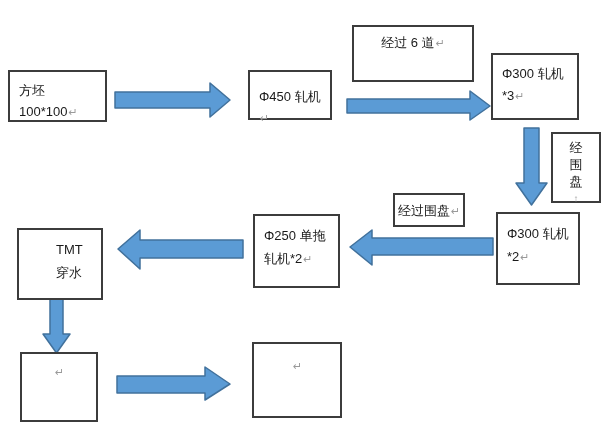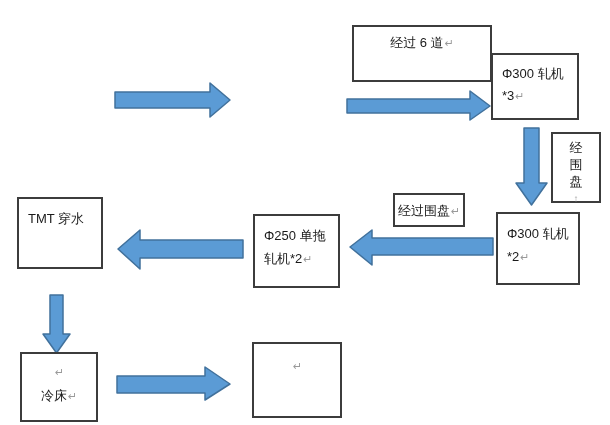--- a/index.html
+++ b/index.html
@@ -60,23 +60,33 @@
   <svg id="arrow-layer" viewBox="0 0 610 425" xmlns="http://www.w3.org/2000/svg">
     <polygon points="115,92 210,92 210,83 230,100 210,117 210,108 115,108"></polygon>
     <polygon points="347,99 470,99 470,91 490,106 470,120 470,113 347,113"></polygon>
     <polygon points="524,128 539,128 539,183 547,183 531.5,205 516,183 524,183"></polygon>
     <polygon points="493,238 493,255 372,255 372,265 350,247 372,230 372,238"></polygon>
     <polygon points="243,240 243,258 140,258 140,269 118,249 140,230 140,240"></polygon>
     <polygon points="50,295 63,295 63,334 70,334 56.5,353 43,334 50,334"></polygon>
     <polygon points="117,376 205,376 205,367 230,384 205,400 205,393 117,393"></polygon>
   </svg>
 
+  <div class="box" style="left:8px; top:70px; width:99px; height:52px;">
+    <div class="inner">
+      <span>方坯 100*100</span><span class="pilcrow">↵</span>
+    </div>
+  </div>
 
+  <div class="box" style="left:248px; top:70px; width:84px; height:50px;">
+    <div class="inner" style="padding-top:14px;">
+      <span>Φ450 轧机</span><span class="pilcrow">↵</span>
+    </div>
+  </div>
 
-  <div class="box centered" style="left:352px; top:25px; width:140px; height:57px; line-height:24px;">
+  <div class="box centered" style="left:352px; top:25px; width:122px; height:57px; line-height:24px;">
     <div class="inner" style="padding:4px 2px 0 2px;">
       <div>
         <span>经过 6 道</span><span class="pilcrow">↵</span>
       </div>
     </div>
   </div>
 
   <div class="box" style="left:491px; top:53px; width:88px; height:67px; line-height:22px;">
     <div class="inner">
       <div>Φ300 轧机</div>
@@ -112,33 +122,30 @@
 
   <div class="box" style="left:253px; top:214px; width:87px; height:74px; line-height:23px;">
     <div class="inner">
       <div>Φ250 单拖</div>
       <div>
         <span>轧机*2</span><span class="pilcrow">↵</span>
       </div>
     </div>
   </div>
 
-  <div class="box" style="left:17px; top:197px; width:86px; height:72px; line-height:23px;">
+  <div class="box" style="left:17px; top:228px; width:86px; height:72px; line-height:23px;padding-left:28px;">
     <div class="inner">
       <div>TMT 穿水</div>
     </div>
   </div>
 
   <div class="box centered" style="left:20px; top:352px; width:78px; height:70px; line-height:23px;">
     <div class="inner" style="padding:6px 0 0 0;">
       <div>
         <span class="pilcrow">↵</span>
-      </div>
-      <div>
-        <span>冷床</span><span class="pilcrow">↵</span>
       </div>
     </div>
   </div>
 
   <div class="box centered" style="left:252px; top:342px; width:90px; height:76px; line-height:24px;">
     <div class="inner" style="padding:10px 0 0 0;">
       <div>
         <span class="pilcrow">↵</span>
       </div>
     </div>

